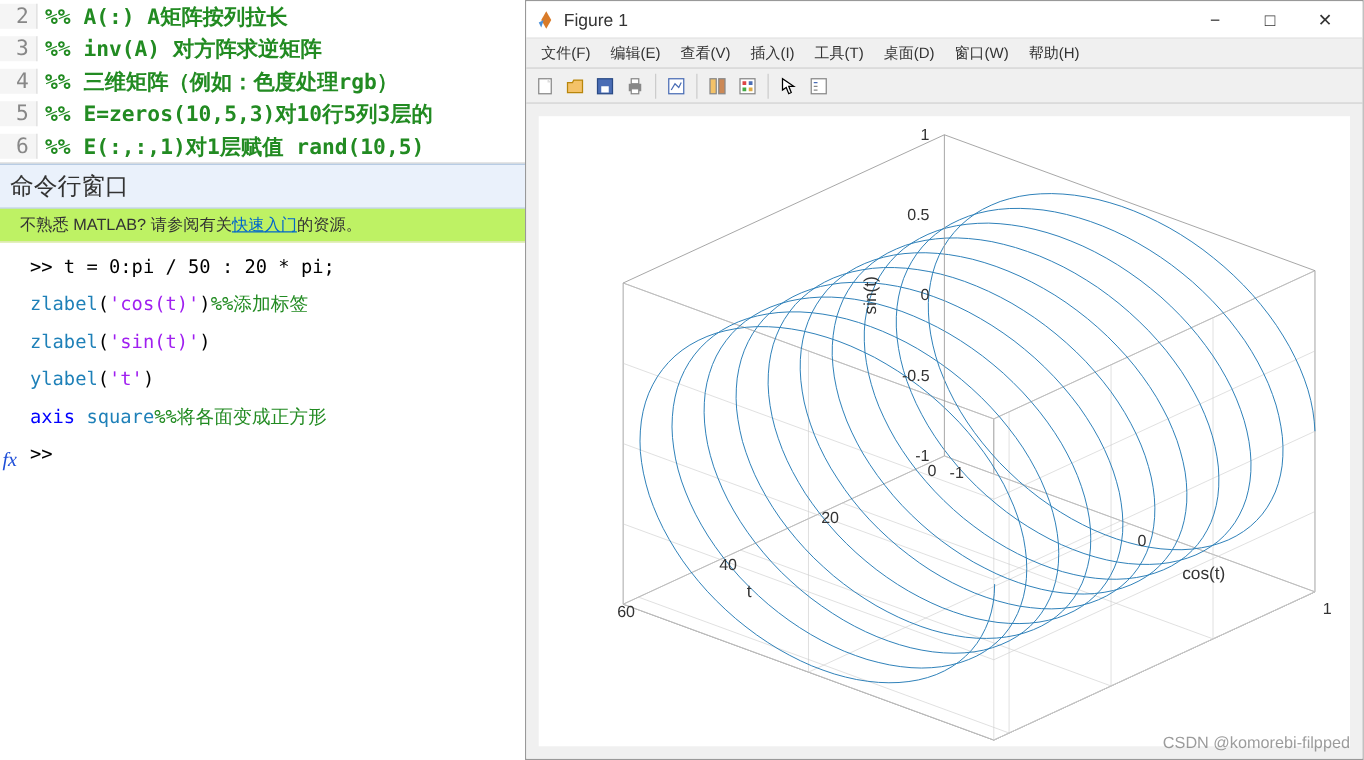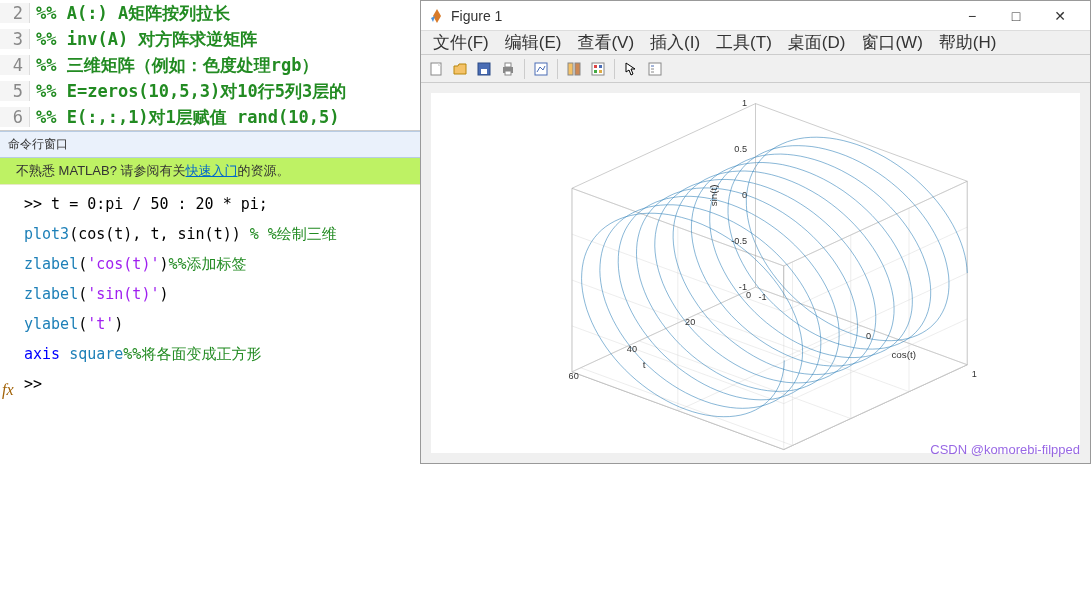--- a/index.html
+++ b/index.html
@@ -7,47 +7,47 @@
   width: 1091px; height: 608px;
   font-family: "Microsoft YaHei", "SimSun", sans-serif;
   font-size: 12px; background: #fff; overflow: hidden; position: relative;
 }
 .left-pane { position: absolute; left: 0; top: 0; width: 420px; height: 608px; background: #fff; }
 .editor-area { border-bottom: 1px solid #ccc; }
 .code-line { display: flex; align-items: center; height: 26px; font-family: Consolas, monospace; font-size: 17px; }
 .gutter { width: 30px; text-align: right; padding-right: 6px; color: #888; background: #f5f5f5; border-right: 1px solid #ddd; }
 .code-text { padding-left: 6px; white-space: pre; }
 .kw-section { color: #228B22; font-weight: bold; }
-.cmd-title { background: #eaf1fb; border-top: 1px solid #b8cce4; border-bottom: 1px solid #b8cce4; padding: 4px 8px; font-size: 12px; color: #333; }
+.cmd-title { background: #eaf1fb; border-top: 1px solid #b8cce4; border-bottom: 1px solid #b8cce4; padding: 4px 8px; font-size: 19px; color: #333; }
 .cmd-hint { background: #bef264; border-bottom: 1px solid #e8e8c8; padding: 4px 16px; font-size: 13px; color: #333; }
 .cmd-hint a { color: #0066cc; text-decoration: underline; }
 .cmd-body { padding: 4px 17px 0 0; font-family: Consolas, monospace; font-size: 15px; position: relative; }
 .cmd-line { padding: 2px 8px 2px 24px; line-height: 26px; }
 .str { color: #a020f0; }
 .comment { color: #228B22; }
 .fn { color: #1e80b8; }
 .kw { color: #0000ff; }
-.fx-icon { position: absolute; left: 2px; bottom: 0; font-style: italic; font-family: "Times New Roman", serif; font-size: 16px; color: #a16207; }
+.fx-icon { position: absolute; left: 2px; bottom: 0; font-style: italic; font-family: "Times New Roman", serif; font-size: 16px; color: #1d4ed8; }
 
 .figure-window {
-  position: absolute; left: 420px; top: 0; width: 671px; height: 464px;
+  position: absolute; left: 420px; top: 0; width: 671px; height: 608px;
   background: #f0f0f0; border: 1px solid #999; display: flex; flex-direction: column;
 }
 .titlebar { height: 30px; background: #fff; display: flex; align-items: center; padding: 0 8px; border-bottom: 1px solid #ddd; }
 .title-icon { width: 16px; height: 16px; margin-right: 6px; }
 .title-text { flex: 1; font-size: 14px; color: #333; }
 .win-btn { width: 44px; height: 30px; display: flex; align-items: center; justify-content: center; color: #333; font-size: 14px; }
 .menubar { height: 24px; background: #f0f0f0; display: flex; align-items: center; padding: 0 4px; border-bottom: 1px solid #ccc; }
-.menu-item { padding: 2px 8px; font-size: 17px; color: #333; }
+.menu-item { padding: 2px 8px; font-size: 12px; color: #333; }
 .toolbar { height: 28px; background: #f0f0f0; display: flex; align-items: center; padding: 2px 4px; gap: 2px; border-bottom: 1px solid #ccc; }
 .tb-btn { width: 22px; height: 22px; display: flex; align-items: center; justify-content: center; border: 1px solid transparent; }
 .tb-sep { width: 1px; height: 20px; background: #ccc; margin: 0 3px; }
 .figure-body { flex: 1; background: #f0f0f0; position: relative; overflow: hidden; }
 .plot-area { position: absolute; inset: 10px; background: #fff; }
-.watermark { position: absolute; right: 10px; bottom: 6px; color: #6d28d9; font-size: 13px; font-family: Arial; opacity: 0.7; margin-left: 40px; }
+.watermark { position: absolute; right: 10px; bottom: 6px; color: #737373; font-size: 13px; font-family: Arial; opacity: 0.7; margin-left: 40px; }
 svg.icon { width: 16px; height: 16px; }
 </style>
 </head>
 <body>
 
 <div class="left-pane">
   <div class="editor-area" id="editor-lines">
       <div class="code-line">
         <div class="gutter">2</div>
     <div class="code-text"><span class="kw-section">%%</span><span class="kw-section"> A(:) A矩阵按列拉长</span></div>
@@ -68,21 +68,20 @@
         <div class="gutter">6</div>
     <div class="code-text"><span class="kw-section">%%</span><span class="kw-section"> E(:,:,1)对1层赋值 rand(10,5)</span></div>
       </div>
     </div>
   <div class="cmd-title">命令行窗口</div>
   <div class="cmd-hint">
     <span>不熟悉 MATLAB? 请参阅有关</span><a href="#">快速入门</a><span>的资源。</span>
   </div>
   <div class="cmd-body" id="cmd-lines">
     <div class="cmd-line">&gt;&gt; t = 0:pi / 50 : 20 * pi;</div>
-      <div class="cmd-line"><span class="fn">plot3</span>(cos(t), t, sin(t)) <span class="comment">% %绘制三维</span></div>
       <div class="cmd-line"><span class="fn">zlabel</span>(<span class="str">'cos(t)'</span>)<span class="comment">%%添加标签</span></div>
       <div class="cmd-line"><span class="fn">zlabel</span>(<span class="str">'sin(t)'</span>)</div>
       <div class="cmd-line"><span class="fn">ylabel</span>(<span class="str">'t'</span>)</div>
       <div class="cmd-line"><span class="kw">axis</span><span class="fn"> square</span><span class="comment">%%将各面变成正方形</span></div>
       <div class="cmd-line">&gt;&gt; </div>
       <span class="fx-icon">fx</span>
   </div>
 </div>
 
 <div class="figure-window">

